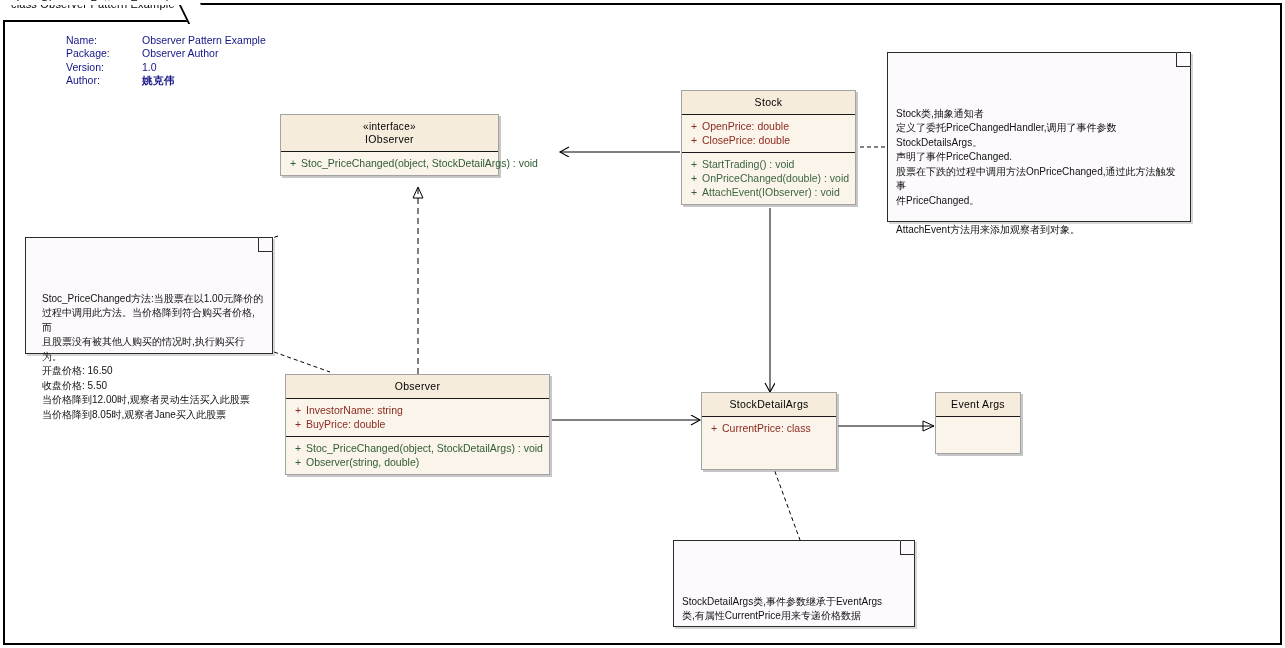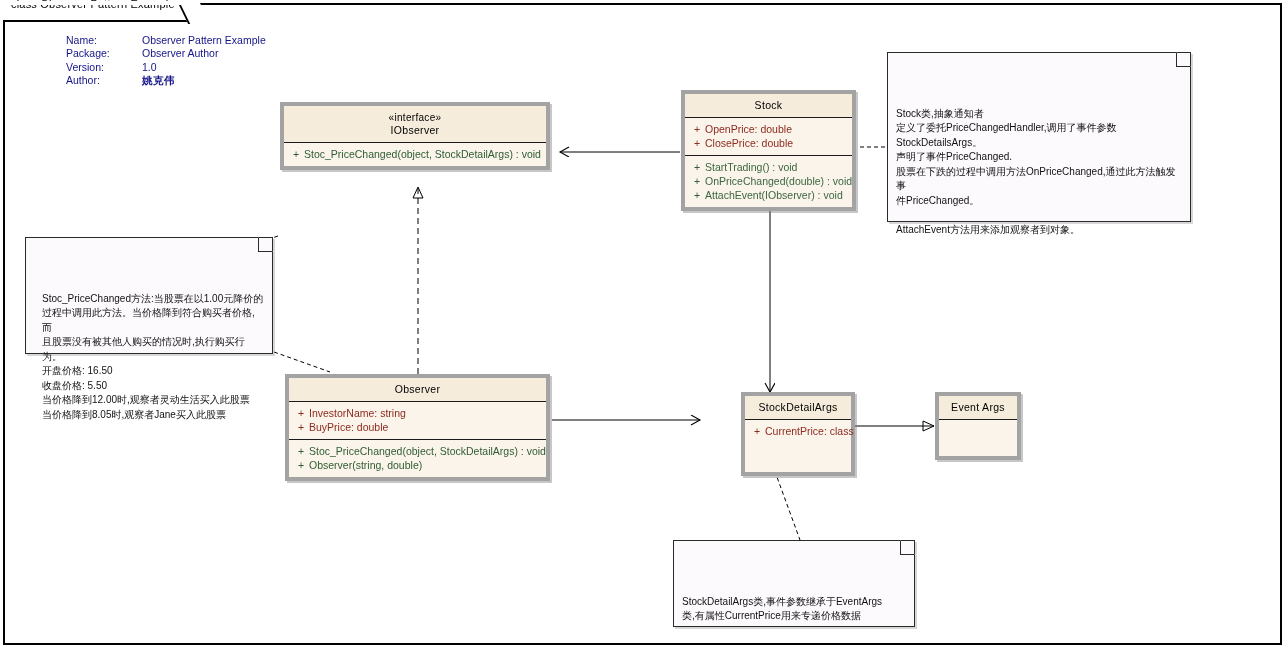--- a/index.html
+++ b/index.html
@@ -66,21 +66,21 @@
     white-space: nowrap;
   }
   .meta-row { display: flex; }
   .meta-key { width: 76px; }
   .meta-val { }
   .meta-val.cjk { font-weight: bold; letter-spacing: .5px; }
 
   
   .uml {
     position: absolute;
-    border: 4px solid #a3a3a3;
+    border: 1px solid #a3a3a3;
     background: #faf2e6;
     box-shadow: 2px 2px 0 rgba(130,130,130,.45);
     font-size: 10.5px;
   }
   .uml-title {
     background: #f6ecdc;
     border-bottom: 1px solid #1a1a1a;
     text-align: center;
     color: #000;
     padding: 5px 4px;
@@ -197,21 +197,21 @@
     <line x1="552" y1="420" x2="700" y2="420" marker-end="url(#openArrow)"></line>
 
     <line x1="838" y1="426" x2="934" y2="426" marker-end="url(#hollowTri)"></line>
 
     <line x1="860" y1="147" x2="940" y2="147" stroke-dasharray="4,3"></line>
     <line x1="278" y1="236" x2="188" y2="268" stroke-dasharray="4,3"></line>
     <line x1="274" y1="352" x2="330" y2="372" stroke-dasharray="4,3"></line>
     <line x1="770" y1="458" x2="800" y2="540" stroke-dasharray="4,3"></line>
   </svg>
 
-  <div class="uml" style="left:280px; top:102px; width:270px;">
+  <div class="uml" style="left:280px; top:114px; width:219px;">
     <div class="uml-title">
       <span class="stereo">«interface»</span>
       <span class="cname">IObserver</span>
     </div>
     <div class="uml-sec">
       <div class="feat op">
         <span class="vis">+</span>
         <span>Stoc_PriceChanged(object, StockDetailArgs) : void</span>
       </div>
     </div>
@@ -266,21 +266,21 @@
         <span class="vis">+</span>
         <span>Stoc_PriceChanged(object, StockDetailArgs) : void</span>
       </div>
       <div class="feat op">
         <span class="vis">+</span>
         <span>Observer(string, double)</span>
       </div>
     </div>
   </div>
 
-  <div class="uml" style="left:701px; top:392px; width:114px;margin-left:40px;">
+  <div class="uml" style="left:701px; top:392px; width:136px;">
     <div class="uml-title">
       <span class="cname">StockDetailArgs</span>
     </div>
     <div class="uml-sec" style="padding-bottom:34px;">
       <div class="feat attr">
         <span class="vis">+</span>
         <span>CurrentPrice:  class</span>
       </div>
     </div>
   </div>

